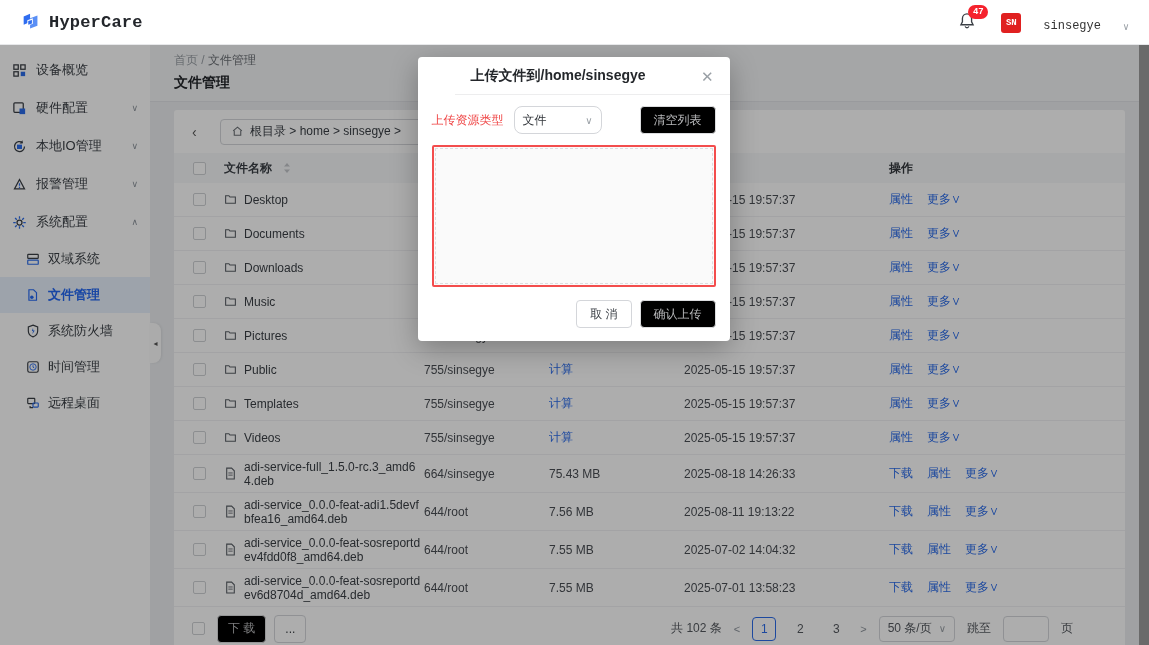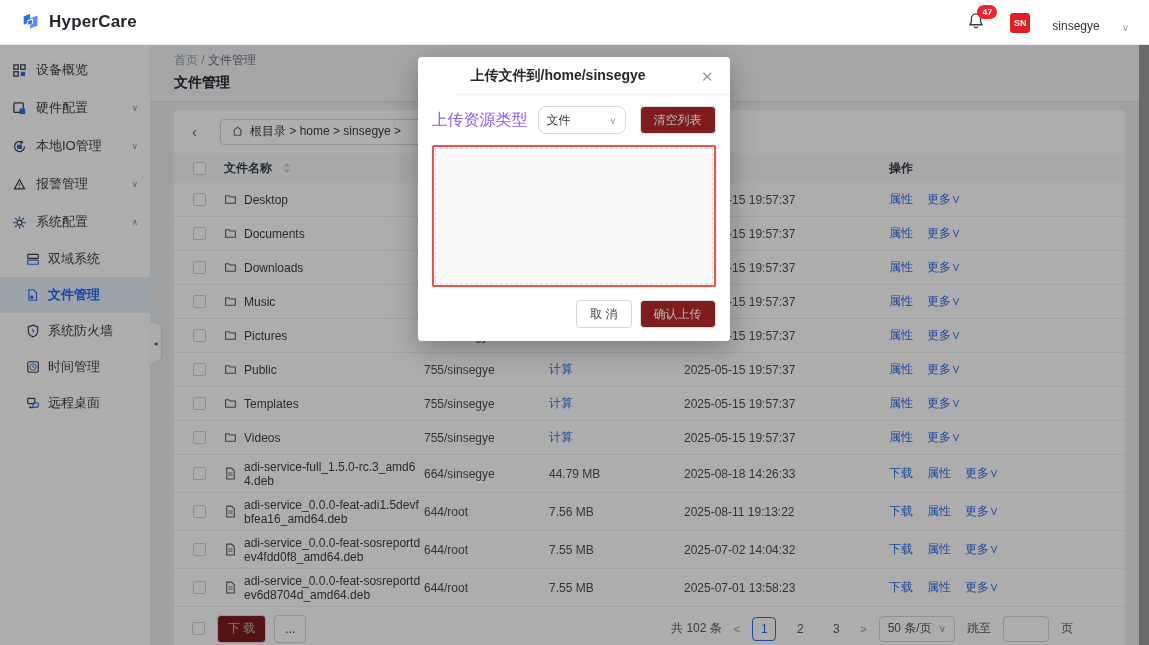--- a/index.html
+++ b/index.html
@@ -1,21 +1,21 @@
 <!DOCTYPE html>
 <html><head>
 <meta charset="utf-8">
 <style>
   * { margin:0; padding:0; box-sizing:border-box; }
   html,body { width:1149px; height:645px; overflow:hidden;
     font-family:"Liberation Sans", sans-serif; background:#eceef1; color:#333; }
 
   
   .header { position:relative; height:45px; background:#fff; border-bottom:1px solid #e7e8ea;
-    display:flex; align-items:center; padding:0 20px; z-index:70; }
+    display:flex; align-items:center; padding:0 20px; z-index:70;font-family:Liberation Mono, monospace; }
   .brand { display:flex; align-items:center; gap:7px; }
   .brand-mark svg { display:block; }
   .brand-name { font-size:17px; font-weight:bold; color:#23262b; letter-spacing:.2px; }
   .header-right { margin-left:auto; display:flex; align-items:flex-end; gap:22px; }
   .bell-wrap { position:relative; width:22px; height:22px; cursor:pointer; }
   .badge { position:absolute; top:-6px; left:11px; min-width:20px; height:14px; padding:0 4px;
     background:#f5222d; color:#fff; font-size:9px; line-height:14px; text-align:center;
     border-radius:8px; font-weight:bold; }
   .avatar { width:20px; height:20px; border-radius:3px; background:#e02020; color:#fff;
     font-size:9px; font-weight:bold; display:flex; align-items:center; justify-content:center; }
@@ -52,21 +52,21 @@
   .toolbar { height:44px; display:flex; align-items:center; padding:0 16px 0 18px; }
   .back-arrow { font-size:14px; color:#555; width:20px; cursor:pointer; }
   .path-box { margin-left:8px; height:26px; min-width:330px; border:1px solid #d4d6da;
     border-radius:4px; display:flex; align-items:center; gap:6px; padding:0 10px;
     font-size:12px; color:#3a3f45; background:#fff; cursor:pointer; }
   .toolbar-right { margin-left:auto; display:flex; gap:8px; }
   .btn { height:28px; border-radius:4px; font-size:12px; display:inline-flex;
     align-items:center; justify-content:center; gap:5px; padding:0 13px;
     border:1px solid #d4d6da; background:#fff; color:#3a3f45; cursor:pointer; }
   .btn-primary { background:#2b6cea; border-color:#2b6cea; color:#fff; }
-  .btn-disabled { background:#7f1d1d; color:#b9babc; border-color:#dcdddf; cursor:default; }
+  .btn-disabled { background:#000000; color:#b9babc; border-color:#dcdddf; cursor:default; }
   .btn-mini { padding:0 10px; }
 
   
   .ftable { flex:1; display:flex; flex-direction:column; font-size:12px; }
   .trow { display:flex; align-items:center; border-bottom:1px solid #f0f1f3; }
   .thead { background:#f7f8fa; height:30px; font-weight:bold; color:#33373c; border-bottom:none; }
   .row-folder { height:34px; }
   .row-file { height:38px; }
   .col-check { width:50px; display:flex; justify-content:center; flex:none; }
   .col-name { width:200px; flex:none; display:flex; gap:6px; align-items:center; color:#3a3f45; }
@@ -96,21 +96,21 @@
   
   .dim-mask { position:absolute; left:0; right:0; top:45px; bottom:0;
     background:rgba(0,0,0,.32); z-index:50; }
   .modal { position:absolute; top:57px; left:50%; width:312px; margin-left:-157px;
     background:#fff; border-radius:4px; box-shadow:0 8px 28px rgba(0,0,0,.28); z-index:60; }
   .modal-head { display:flex; align-items:center; padding:10px 16px 9px; border-bottom:1px solid #ededee;margin-left:37px; }
   .modal-title { font-size:14px; font-weight:bold; color:#24272b; }
   .modal-close { margin-left:auto; color:#9aa0a6; font-size:15px; cursor:pointer; line-height:1; }
   .modal-body { padding:11px 14px 0; }
   .type-row { display:flex; align-items:center; gap:10px; }
-  .type-label { font-size:16px; color:#8b5cf6; }
+  .type-label { font-size:12px; color:#ef4444; }
   .type-select { width:88px; height:28px; border:1px solid #d4d6da; border-radius:8px;
     display:flex; align-items:center; padding:0 8px; font-size:12px; color:#33373c;
     justify-content:space-between; background:#fff; cursor:pointer; }
   .clear-btn { margin-left:auto; }
   .dropzone { margin-top:11px; height:142px; border:2px solid #f34d4d; border-radius:2px;
     background:#fafafa; position:relative; display:flex; align-items:center; justify-content:center; }
   .dropzone-inner { position:absolute; inset:1px; border:1px dashed #dcdddf; pointer-events:none; }
   .drop-hint { font-size:13px; color:#55595f; }
   .modal-foot { display:flex; justify-content:flex-end; gap:8px; padding:13px 14px 13px; }
 
@@ -491,21 +491,21 @@
             <span class="col-name">
               <span class="ficon">
                 <svg width="13" height="13" viewBox="0 0 24 24">
                   <path d="M5 2h9l5 5v15H5z" fill="none" stroke="#5a5f66" stroke-width="2"></path>
                   <path d="M8 11h8M8 15h8" stroke="#5a5f66" stroke-width="1.6"></path>
                 </svg>
               </span>
               <span class="fname">adi-service-full_1.5.0-rc.3_amd64.deb</span>
             </span>
             <span class="col-perm">664/sinsegye</span>
-            <span class="col-size">44.79 MB</span>
+            <span class="col-size">75.43 MB</span>
             <span class="col-date">2025-08-18 14:26:33</span>
             <span class="col-act">
               <span class="link">下载</span>
               <span class="link">属性</span>
               <span class="link">更多∨</span>
             </span>
           </div>
 
           <div class="trow row-file">
             <span class="col-check">

